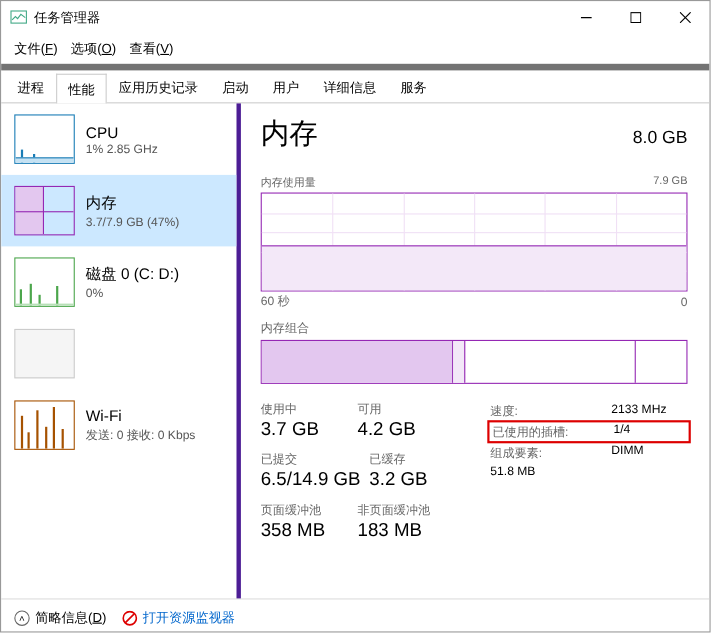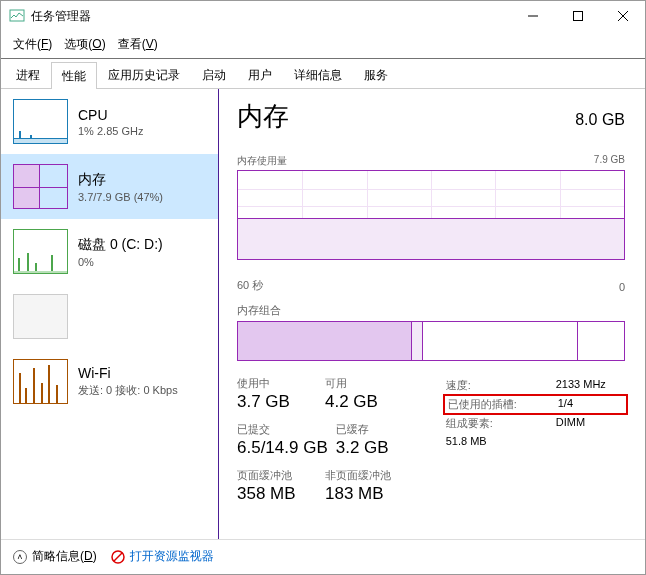--- a/index.html
+++ b/index.html
@@ -2,28 +2,28 @@
 <html><head>
 <meta charset="utf-8">
 <style>
 * { box-sizing: border-box; margin: 0; padding: 0; }
 body { font-family: "Microsoft YaHei", "Segoe UI", sans-serif; font-size: 12px; color: #000; background: #fff; width: 646px; height: 575px; border: 1px solid #999; overflow: hidden; }
 .titlebar { display: flex; align-items: center; height: 30px; padding: 0 0 0 8px; }
 .titlebar-icon { width: 16px; height: 16px; margin-right: 6px; }
 .titlebar-title { flex: 1; font-size: 12px; }
 .win-btns { display: flex; }
 .win-btn { width: 45px; height: 30px; display: flex; align-items: center; justify-content: center; font-family: "Segoe MDL2 Assets", sans-serif; cursor: default; }
-.menubar { display: flex; padding: 2px 6px; border-bottom: 1px solid #737373; }
+.menubar { display: flex; padding: 2px 6px; border-bottom: 6px solid #737373; }
 .menu-item { padding: 3px 6px; font-size: 12px; cursor: default; }
 .menu-item u { text-decoration: underline; }
 .tabs { display: flex; border-bottom: 1px solid #ccc; padding: 0 4px; margin-top: 2px; }
 .tab { padding: 5px 10px 4px; font-size: 12px; border: 1px solid transparent; border-bottom: none; cursor: default; }
 .tab.active { border-color: #ccc; background: #fff; position: relative; top: 1px; }
 .content { display: flex; height: 450px; }
-.sidebar { width: 218px; border-right: 1px solid #4c1d95; overflow: hidden; }
+.sidebar { width: 218px; border-right: 4px solid #4c1d95; overflow: hidden; }
 .side-item { display: flex; padding: 10px 10px 10px 12px; cursor: default; }
 .side-item.selected { background: #cce8ff; }
 .side-thumb { width: 55px; height: 45px; border: 1px solid; margin-right: 10px; flex-shrink: 0; position: relative; overflow: hidden; }
 .side-info { display: flex; flex-direction: column; justify-content: center; }
 .side-name { font-size: 14px; }
 .side-sub { font-size: 11px; color: #555; margin-top: 2px; }
 .cpu-thumb { border-color: #1a7db6; }
 .cpu-thumb::after { content: ""; position: absolute; bottom: 0; left: 0; right: 0; height: 4px; background: #c5e2f3; border-top: 1px solid #1a7db6; }
 .cpu-spike { position: absolute; bottom: 0; left: 10%; width: 2px; height: 12px; background: #1a7db6; }
 .cpu-spike2 { position: absolute; bottom: 0; left: 30%; width: 2px; height: 8px; background: #1a7db6; }
@@ -48,21 +48,21 @@
 .wifi-spike.w6 { left: 80%; height: 18px; }
 .main { flex: 1; padding: 10px 20px 10px 18px; }
 .main-header { display: flex; justify-content: space-between; align-items: baseline; }
 .main-title { font-size: 26px; font-weight: 400; }
 .main-total { font-size: 16px; }
 .chart-label-row { display: flex; justify-content: space-between; font-size: 10px; color: #666; margin-top: 20px; }
 .big-chart { height: 90px; border: 1px solid #9528b4; position: relative; background: #fff; margin-top: 2px; }
 .big-chart .grid-h { position: absolute; left: 0; right: 0; border-top: 1px solid #f0e0f5; }
 .big-chart .grid-v { position: absolute; top: 0; bottom: 0; border-left: 1px solid #f0e0f5; }
 .big-chart-fill { position: absolute; bottom: 0; left: 0; right: 0; height: 47%; background: #f3e8f8; border-top: 1px solid #9528b4; }
-.chart-axis { display: flex; justify-content: space-between; font-size: 11px; color: #666; margin-top: 18px; align-items: flex-end; }
+.chart-axis { display: flex; justify-content: space-between; font-size: 11px; color: #666; margin-top: 1px; align-items: flex-end; }
 .comp-label { font-size: 11px; color: #666; margin-top: 10px; }
 .comp-chart { height: 40px; border: 1px solid #9528b4; margin-top: 3px; display: flex; }
 .comp-seg { border-right: 1px solid #9528b4; }
 .comp-seg.used { background: #e3c7ef; width: 45%; }
 .comp-seg.mod { background: #f3e8f8; width: 3%; }
 .comp-seg.standby { width: 40%; }
 .comp-seg.free { flex: 1; border-right: none; }
 .stats { display: flex; margin-top: 15px; gap: 30px; }
 .stats-left { }
 .stat-block { margin-bottom: 10px; }

